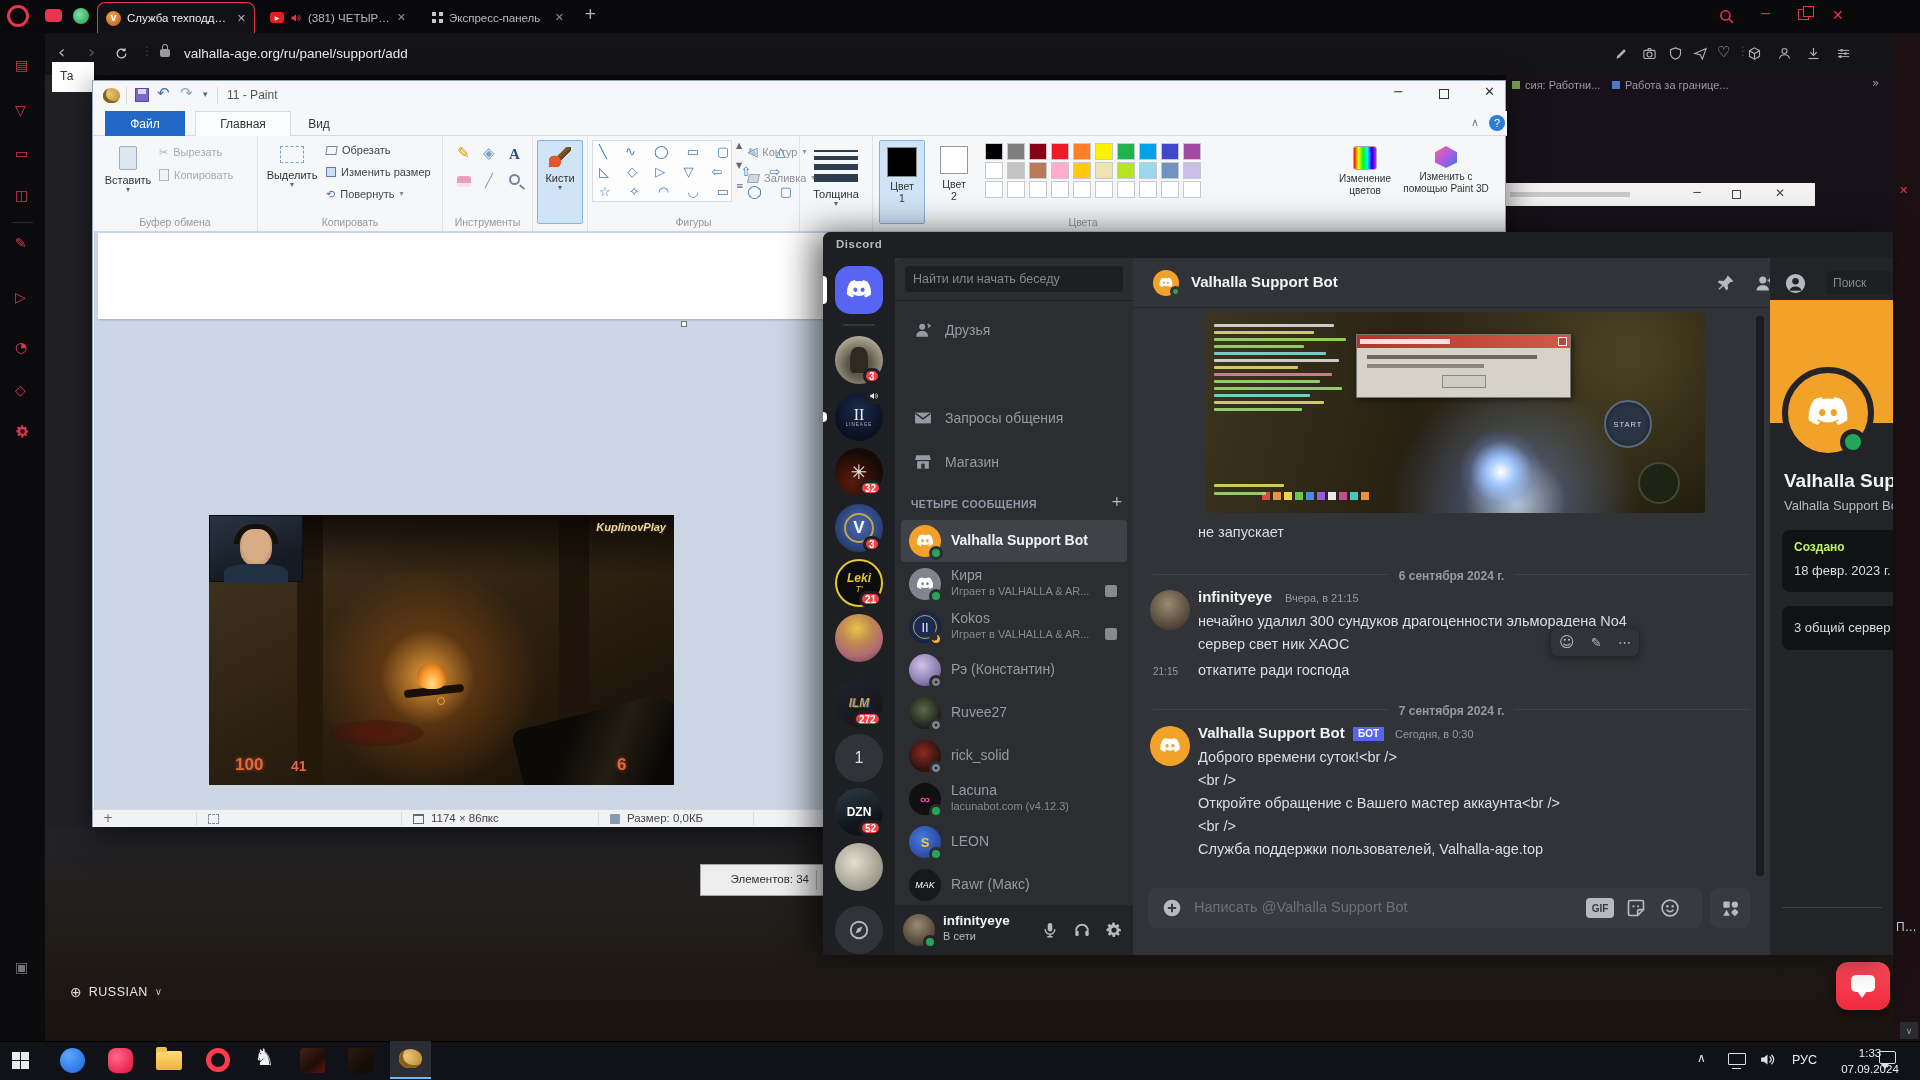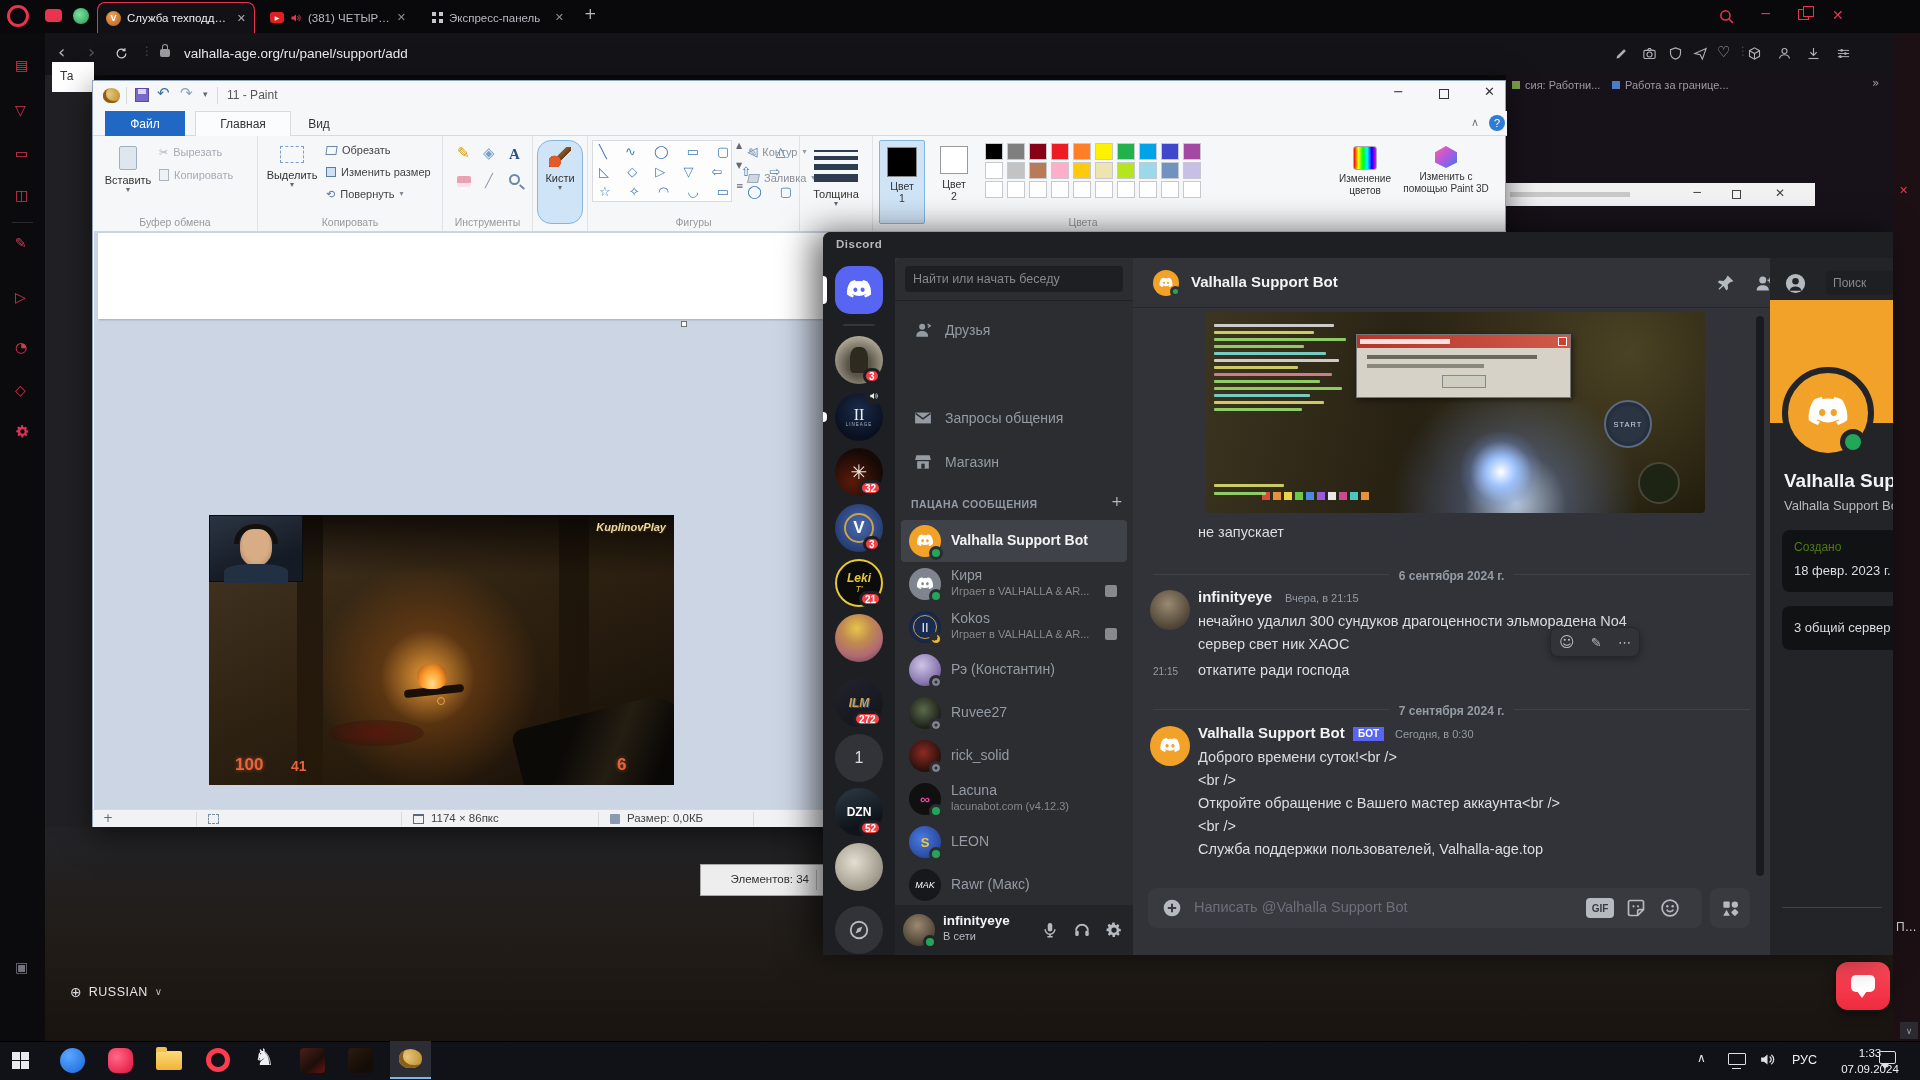--- a/index.html
+++ b/index.html
@@ -373,21 +373,21 @@
       <div class="ab glyph" style="left:14px;top:10px;font-size:15px;color:#d79b00;">✎</div>
       <div class="ab glyph" style="left:40px;top:10px;font-size:15px;color:#7aa0c8;">◈</div>
       <div class="ab" style="left:66px;top:10px;font-size:15px;color:#2e4f8e;font-family:'Liberation Serif',serif;font-weight:bold;">A</div>
       <div class="ab" style="left:14px;top:40px;width:14px;height:11px;background:#e8a0b4;border-bottom:4px solid #f6e2e8;border-radius:2px;"></div>
       <div class="ab glyph" style="left:42px;top:38px;font-size:13px;color:#8a9aac;">╱</div>
       <div class="ab" style="left:66px;top:38px;width:11px;height:11px;border:2px solid #6c87a8;border-radius:50%;"></div>
       <div class="ab" style="left:76px;top:50px;width:6px;height:2px;background:#6c87a8;transform:rotate(40deg);"></div>
       <div class="p-grouplbl">Инструменты</div>
     </div>
     <div class="p-sec" style="left:440px;width:55px;">
-      <div class="p-big" style="left:4px;top:4px;width:46px;height:84px;background:#cfe4f7;border:1px solid #84b6e0;border-radius:14px;">
+      <div class="p-big" style="left:4px;top:4px;width:46px;height:84px;background:#cfe4f7;border:1px solid #84b6e0;border-radius:2px;">
         <div style="width:22px;height:20px;background:radial-gradient(circle at 25% 75%,#e05a2a 28%,transparent 30%),linear-gradient(135deg,transparent 40%,#8a5a2a 42%,#6a3f16 60%,transparent 62%);"></div>
         <span style="margin-top:5px;">Кисти</span>
         <span class="glyph" style="font-size:8px;color:#667;">▾</span>
       </div>
     </div>
     <div class="p-sec" style="left:495px;width:212px;">
       <div class="ab" style="left:4px;top:4px;width:140px;height:62px;background:#fdfdfe;border:1px solid #d8dce2;padding:1px 0 0 6px;">
         <div class="shape-row">╲ ∿ ◯ ▭ ▢ ◁ △</div>
         <div class="shape-row">◺ ◇ ▷ ▽ ⇦ ⇧ ⇨</div>
         <div class="shape-row">☆ ✧ ◠ ◡ ▭ ◯ ▢</div>
@@ -604,21 +604,21 @@
         </svg>
       <span>Запросы общения</span>
     </div>
     <div class="nav-item" style="top:210px;">
       <svg class="ic" width="20" height="20">
           <use href="#i-shop"></use>
         </svg>
       <span>Магазин</span>
     </div>
 
-    <div class="ab" style="left:88px;top:266px;font-size:10.5px;font-weight:bold;letter-spacing:.4px;color:#949ba4;">ПАЦАНА СООБЩЕНИЯ</div>
+    <div class="ab" style="left:88px;top:266px;font-size:10.5px;font-weight:bold;letter-spacing:.4px;color:#949ba4;">ЧЕТЫРЕ СООБЩЕНИЯ</div>
     <div class="ab glyph" style="left:288px;top:262px;color:#b5bac1;font-size:14px;">+</div>
 
     <div class="dm-item solo" style="top:288px;background:#3f4248;">
       <div class="dm-av" style="background:#f3a229;">
           <svg class="ic" width="20" height="20" style="color:#fff;">
             <use href="#i-discord"></use>
           </svg>
         </div>
       <div class="sdot on"></div>
       <div class="dm-name ell" style="color:#f2f3f5;font-weight:bold;width:168px;">Valhalla Support Bot</div>
@@ -812,21 +812,21 @@
       <div class="ab" style="left:0;top:42px;width:123px;height:123px;background:#f3a229;"></div>
       <div class="ab" style="left:12px;top:109px;width:92px;height:92px;border-radius:50%;background:#f3a229;border:6px solid #232428;display:flex;align-items:center;justify-content:center;">
         <svg class="ic" width="48" height="48" style="color:#fff;">
             <use href="#i-discord"></use>
           </svg>
       </div>
       <div class="ab" style="left:70px;top:171px;width:26px;height:26px;border-radius:50%;background:#23a55a;border:5px solid #232428;"></div>
       <div class="ab" style="left:14px;top:212px;width:110px;font-size:19px;font-weight:bold;color:#f2f3f5;white-space:nowrap;">Valhalla Suppo</div>
       <div class="ab" style="left:14px;top:240px;width:110px;font-size:13px;color:#b5bac1;white-space:nowrap;">Valhalla Support Bot#2</div>
       <div class="ab" style="left:12px;top:272px;width:120px;height:62px;background:#111214;border-radius:8px;">
-        <div class="ab" style="left:12px;top:10px;font-size:12px;font-weight:normal;color:#4d7c0f;">Создано</div>
+        <div class="ab" style="left:12px;top:10px;font-size:12px;font-weight:bold;color:#bef264;">Создано</div>
         <div class="ab" style="left:12px;top:33px;font-size:13px;color:#dbdee1;white-space:nowrap;">18 февр. 2023 г.</div>
       </div>
       <div class="ab" style="left:12px;top:348px;width:120px;height:44px;background:#111214;border-radius:8px;">
         <div class="ab" style="left:12px;top:14px;font-size:13px;color:#dbdee1;white-space:nowrap;">3 общий сервер</div>
       </div>
       <div class="ab" style="left:12px;top:649px;width:100px;height:1px;background:#3f4147;"></div>
     </div>
   </div>
 
   <div class="ab" style="left:0;top:1041px;width:1920px;height:39px;background:#111217;border-top:1px solid #000;"></div>

